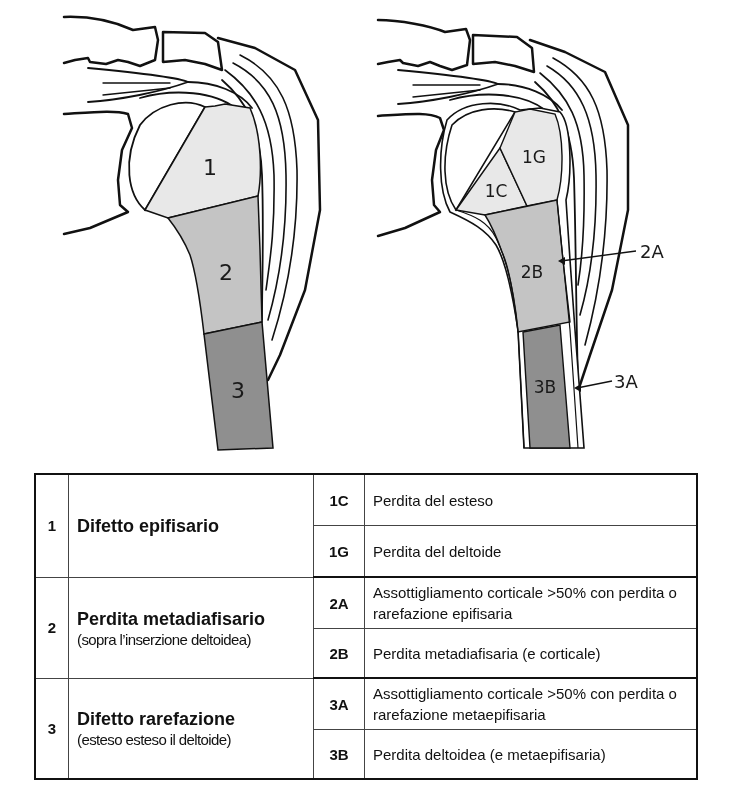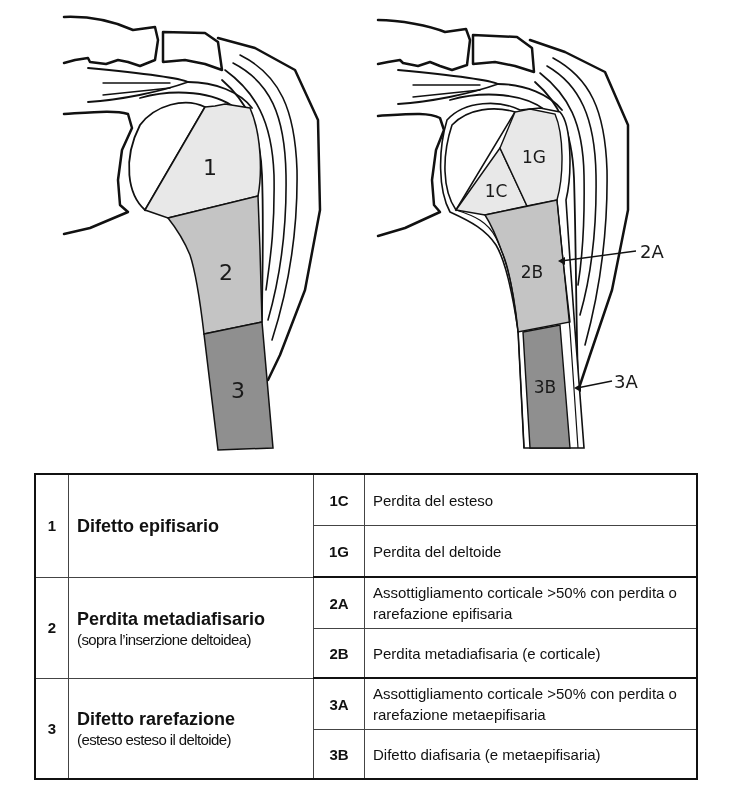--- a/index.html
+++ b/index.html
@@ -136,16 +136,16 @@
     <td class="num" rowspan="2">3</td>
     <td class="title" rowspan="2">
       <span class="t-main">Difetto rarefazione</span>
       <span class="t-sub">(esteso esteso il deltoide)</span>
     </td>
     <td class="code">3A</td>
     <td class="desc">Assottigliamento corticale &gt;50% con perdita o rarefazione metaepifisaria</td>
   </tr>
   <tr class="r48">
     <td class="code">3B</td>
-    <td class="desc">Difetto diafisaria (e metaepifisaria)</td>
+    <td class="desc">Perdita deltoidea (e metaepifisaria)</td>
   </tr>
 </tbody>
   </table>
 
 </body></html>

